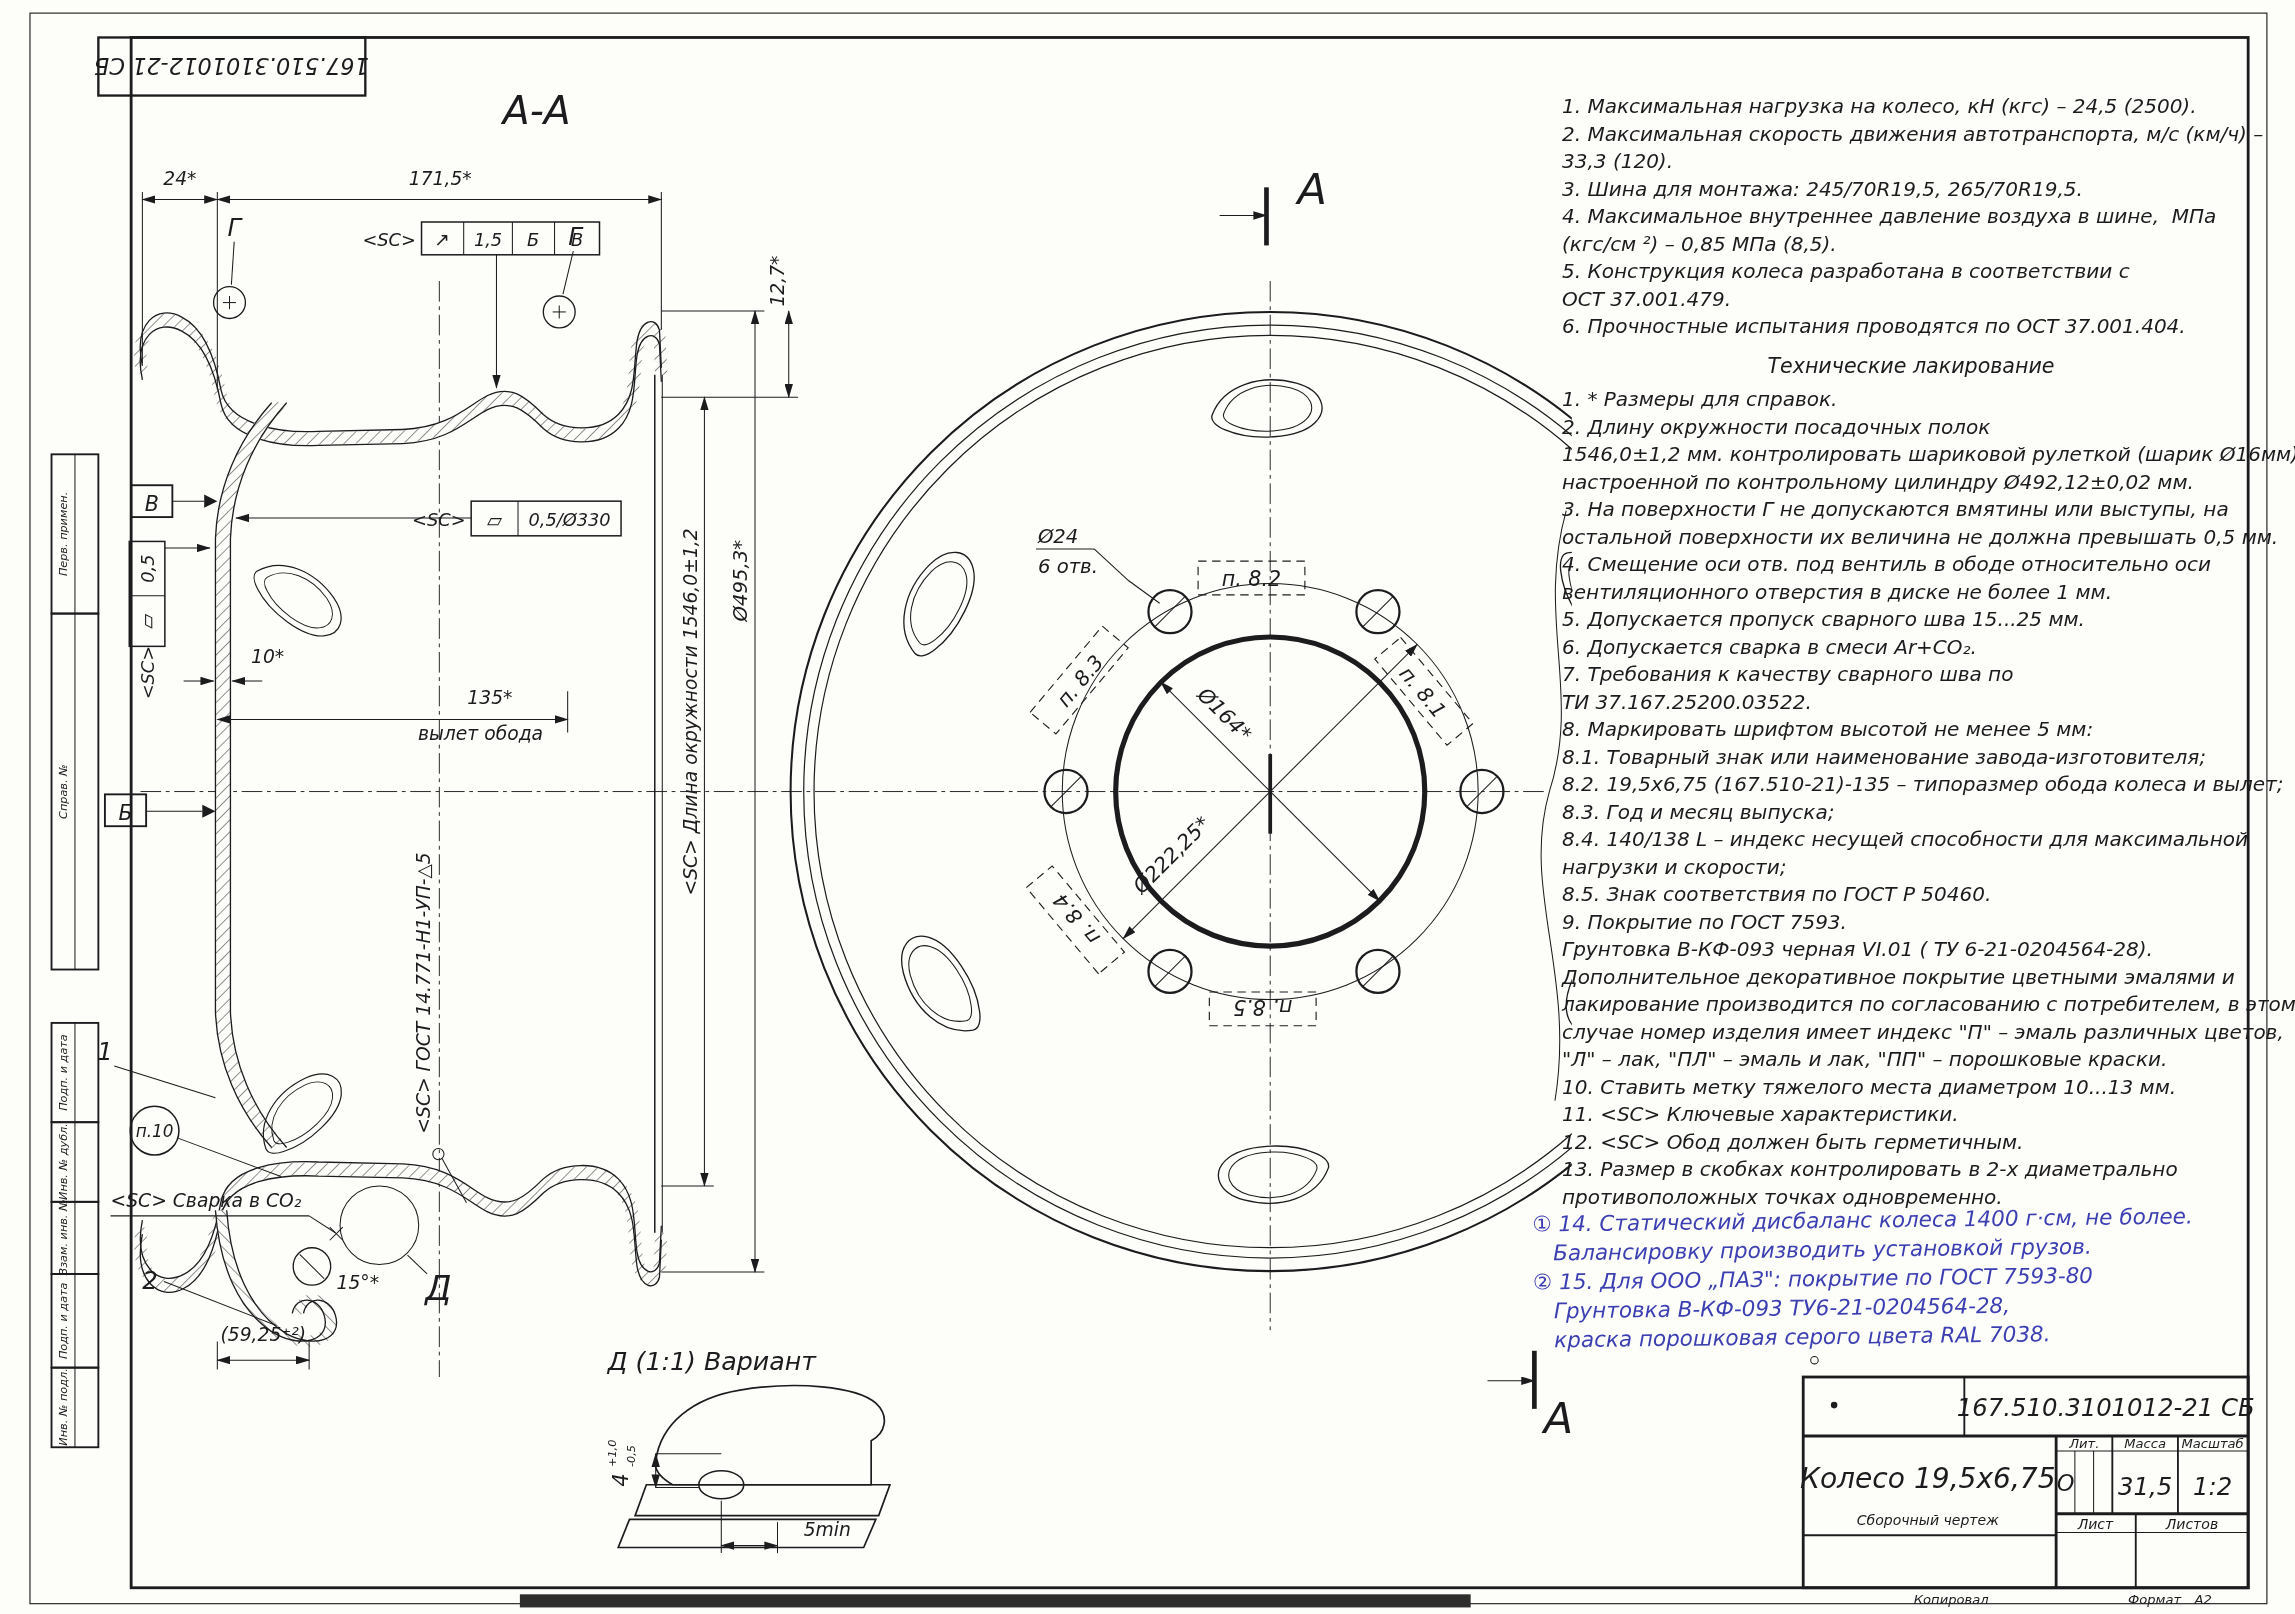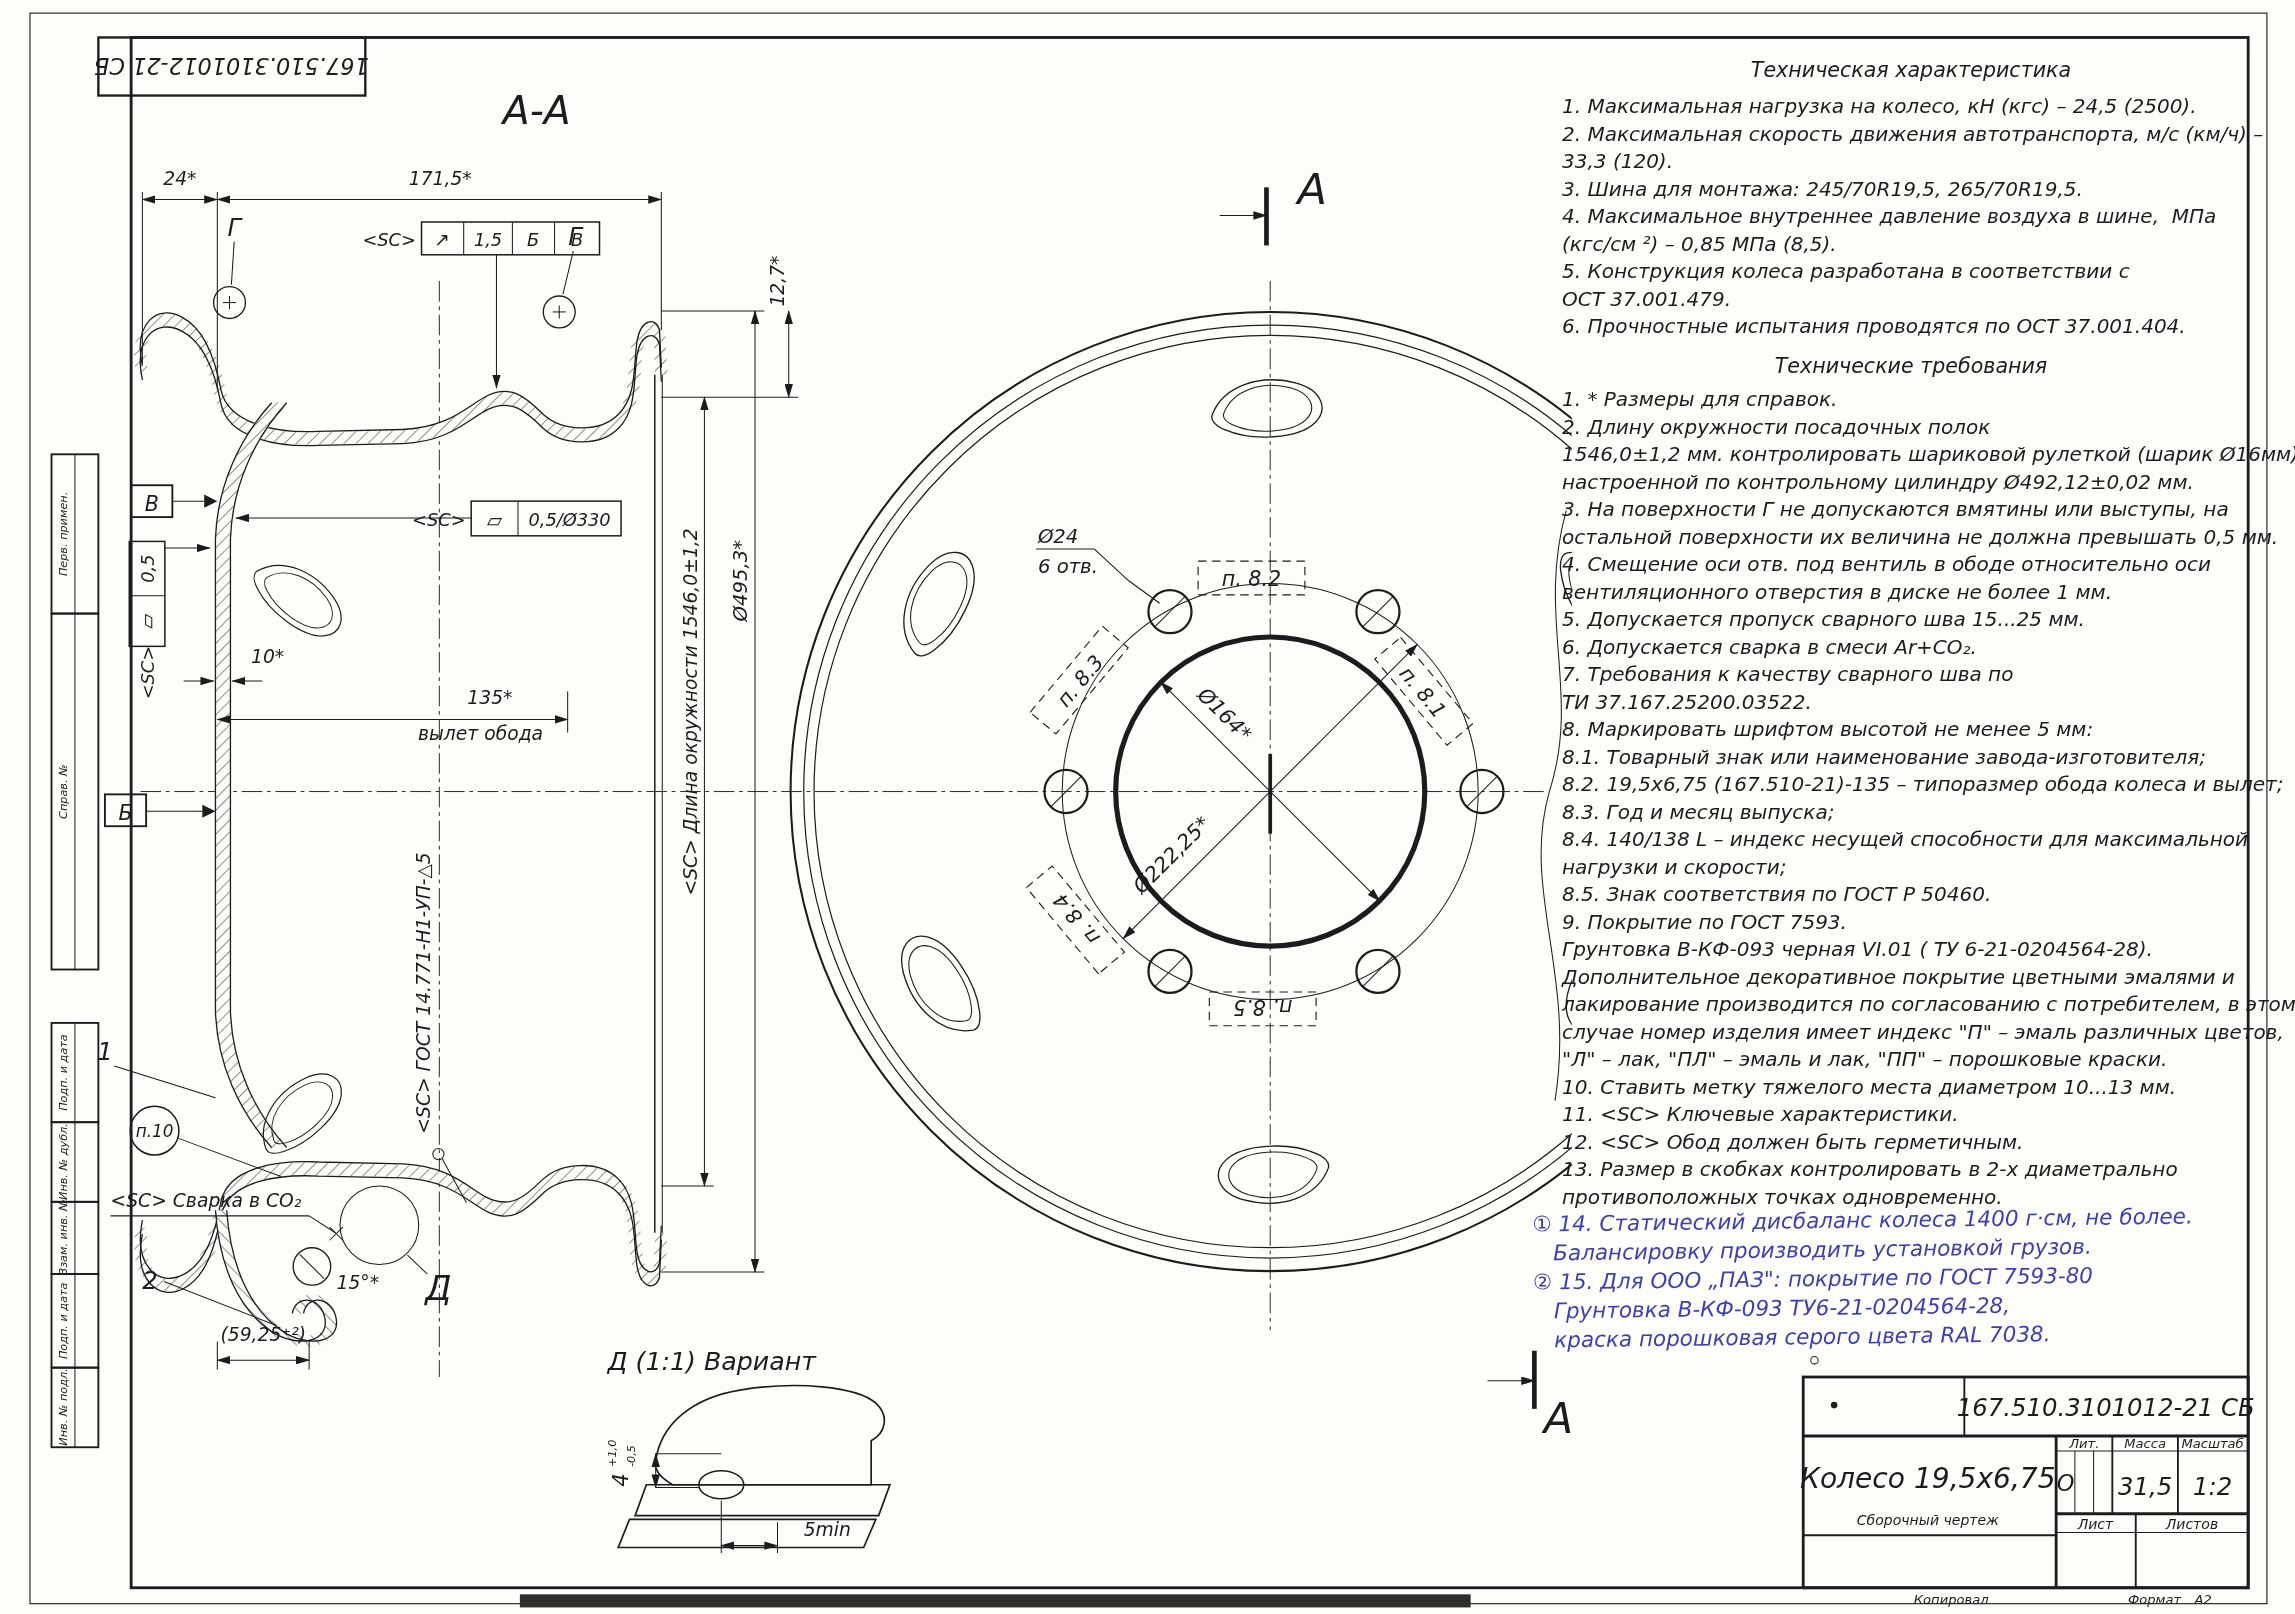--- a/index.html
+++ b/index.html
@@ -369,22 +369,21 @@
     <text x="2362" y="1596" text-anchor="middle" font-size="26">1:2</text>
     <text x="2237" y="1632" text-anchor="middle" font-size="15">Лист</text>
     <text x="2340" y="1632" text-anchor="middle" font-size="15">Листов</text>
     <text x="2083" y="1712" text-anchor="middle" font-size="14">Копировал</text>
     <text x="2300" y="1712" text-anchor="middle" font-size="14">Формат</text>
     <text x="2352" y="1712" text-anchor="middle" font-size="14">А2</text>
   </g>
 </svg>
 
 
-<div class="blocktitle" style="left:1562px;top:58px;">Техническая характеристика</div>
 <div class="txtblock bt" style="left:1562px;top:93px;width:712px;"><div>1. Максимальная нагрузка на колесо, кН (кгс) – 24,5 (2500).</div><div>2. Максимальная скорость движения автотранспорта, м/с (км/ч) –</div><div>33,3 (120).</div><div>3. Шина для монтажа: 245/70R19,5, 265/70R19,5.</div><div>4. Максимальное внутреннее давление воздуха в шине,  МПа</div><div>(кгс/см ²) – 0,85 МПа (8,5).</div><div>5. Конструкция колеса разработана в соответствии с</div><div>ОСТ 37.001.479.</div><div>6. Прочностные испытания проводятся по ОСТ 37.001.404.</div></div>
 
-<div class="blocktitle" style="left:1562px;top:354px;">Технические требования</div>
+<div class="blocktitle" style="left:1562px;top:354px;">Технические лакирование</div>
 <div class="txtblock bt" style="left:1562px;top:386px;width:712px;"><div>1. * Размеры для справок.</div><div>2. Длину окружности посадочных полок</div><div>1546,0±1,2 мм. контролировать шариковой рулеткой (шарик Ø16мм)</div><div>настроенной по контрольному цилиндру Ø492,12±0,02 мм.</div><div>3. На поверхности Г не допускаются вмятины или выступы, на</div><div>остальной поверхности их величина не должна превышать 0,5 мм.</div><div>4. Смещение оси отв. под вентиль в ободе относительно оси</div><div>вентиляционного отверстия в диске не более 1 мм.</div><div>5. Допускается пропуск сварного шва 15...25 мм.</div><div>6. Допускается сварка в смеси Ar+CO₂.</div><div>7. Требования к качеству сварного шва по</div><div>ТИ 37.167.25200.03522.</div><div>8. Маркировать шрифтом высотой не менее 5 мм:</div><div>8.1. Товарный знак или наименование завода-изготовителя;</div><div>8.2. 19,5х6,75 (167.510-21)-135 – типоразмер обода колеса и вылет;</div><div>8.3. Год и месяц выпуска;</div><div>8.4. 140/138 L – индекс несущей способности для максимальной</div><div>нагрузки и скорости;</div><div>8.5. Знак соответствия по ГОСТ Р 50460.</div><div>9. Покрытие по ГОСТ 7593.</div><div>Грунтовка В-КФ-093 черная VI.01 ( ТУ 6-21-0204564-28).</div><div>Дополнительное декоративное покрытие цветными эмалями и</div><div>лакирование производится по согласованию с потребителем, в этом</div><div>случае номер изделия имеет индекс "П" – эмаль различных цветов,</div><div>"Л" – лак, "ПЛ" – эмаль и лак, "ПП" – порошковые краски.</div><div>10. Ставить метку тяжелого места диаметром 10...13 мм.</div><div>11. &lt;SC&gt; Ключевые характеристики.</div><div>12. &lt;SC&gt; Обод должен быть герметичным.</div><div>13. Размер в скобках контролировать в 2-х диаметрально</div><div>противоположных точках одновременно.</div></div>
 
 <div id="blue-notes" class="txtblock" style="left:1533px;top:1205px;width:750px;font-size:21.5px;line-height:29px;color:#3c3fb2;"><div>① 14. Статический дисбаланс колеса 1400 г·см, не более.</div><div>   Балансировку производить установкой грузов.</div><div>② 15. Для ООО „ПАЗ": покрытие по ГОСТ 7593-80</div><div>   Грунтовка В-КФ-093 ТУ6-21-0204564-28,</div><div>   краска порошковая серого цвета RAL 7038.</div></div>
 
 </div>
 
 
 </body></html>

